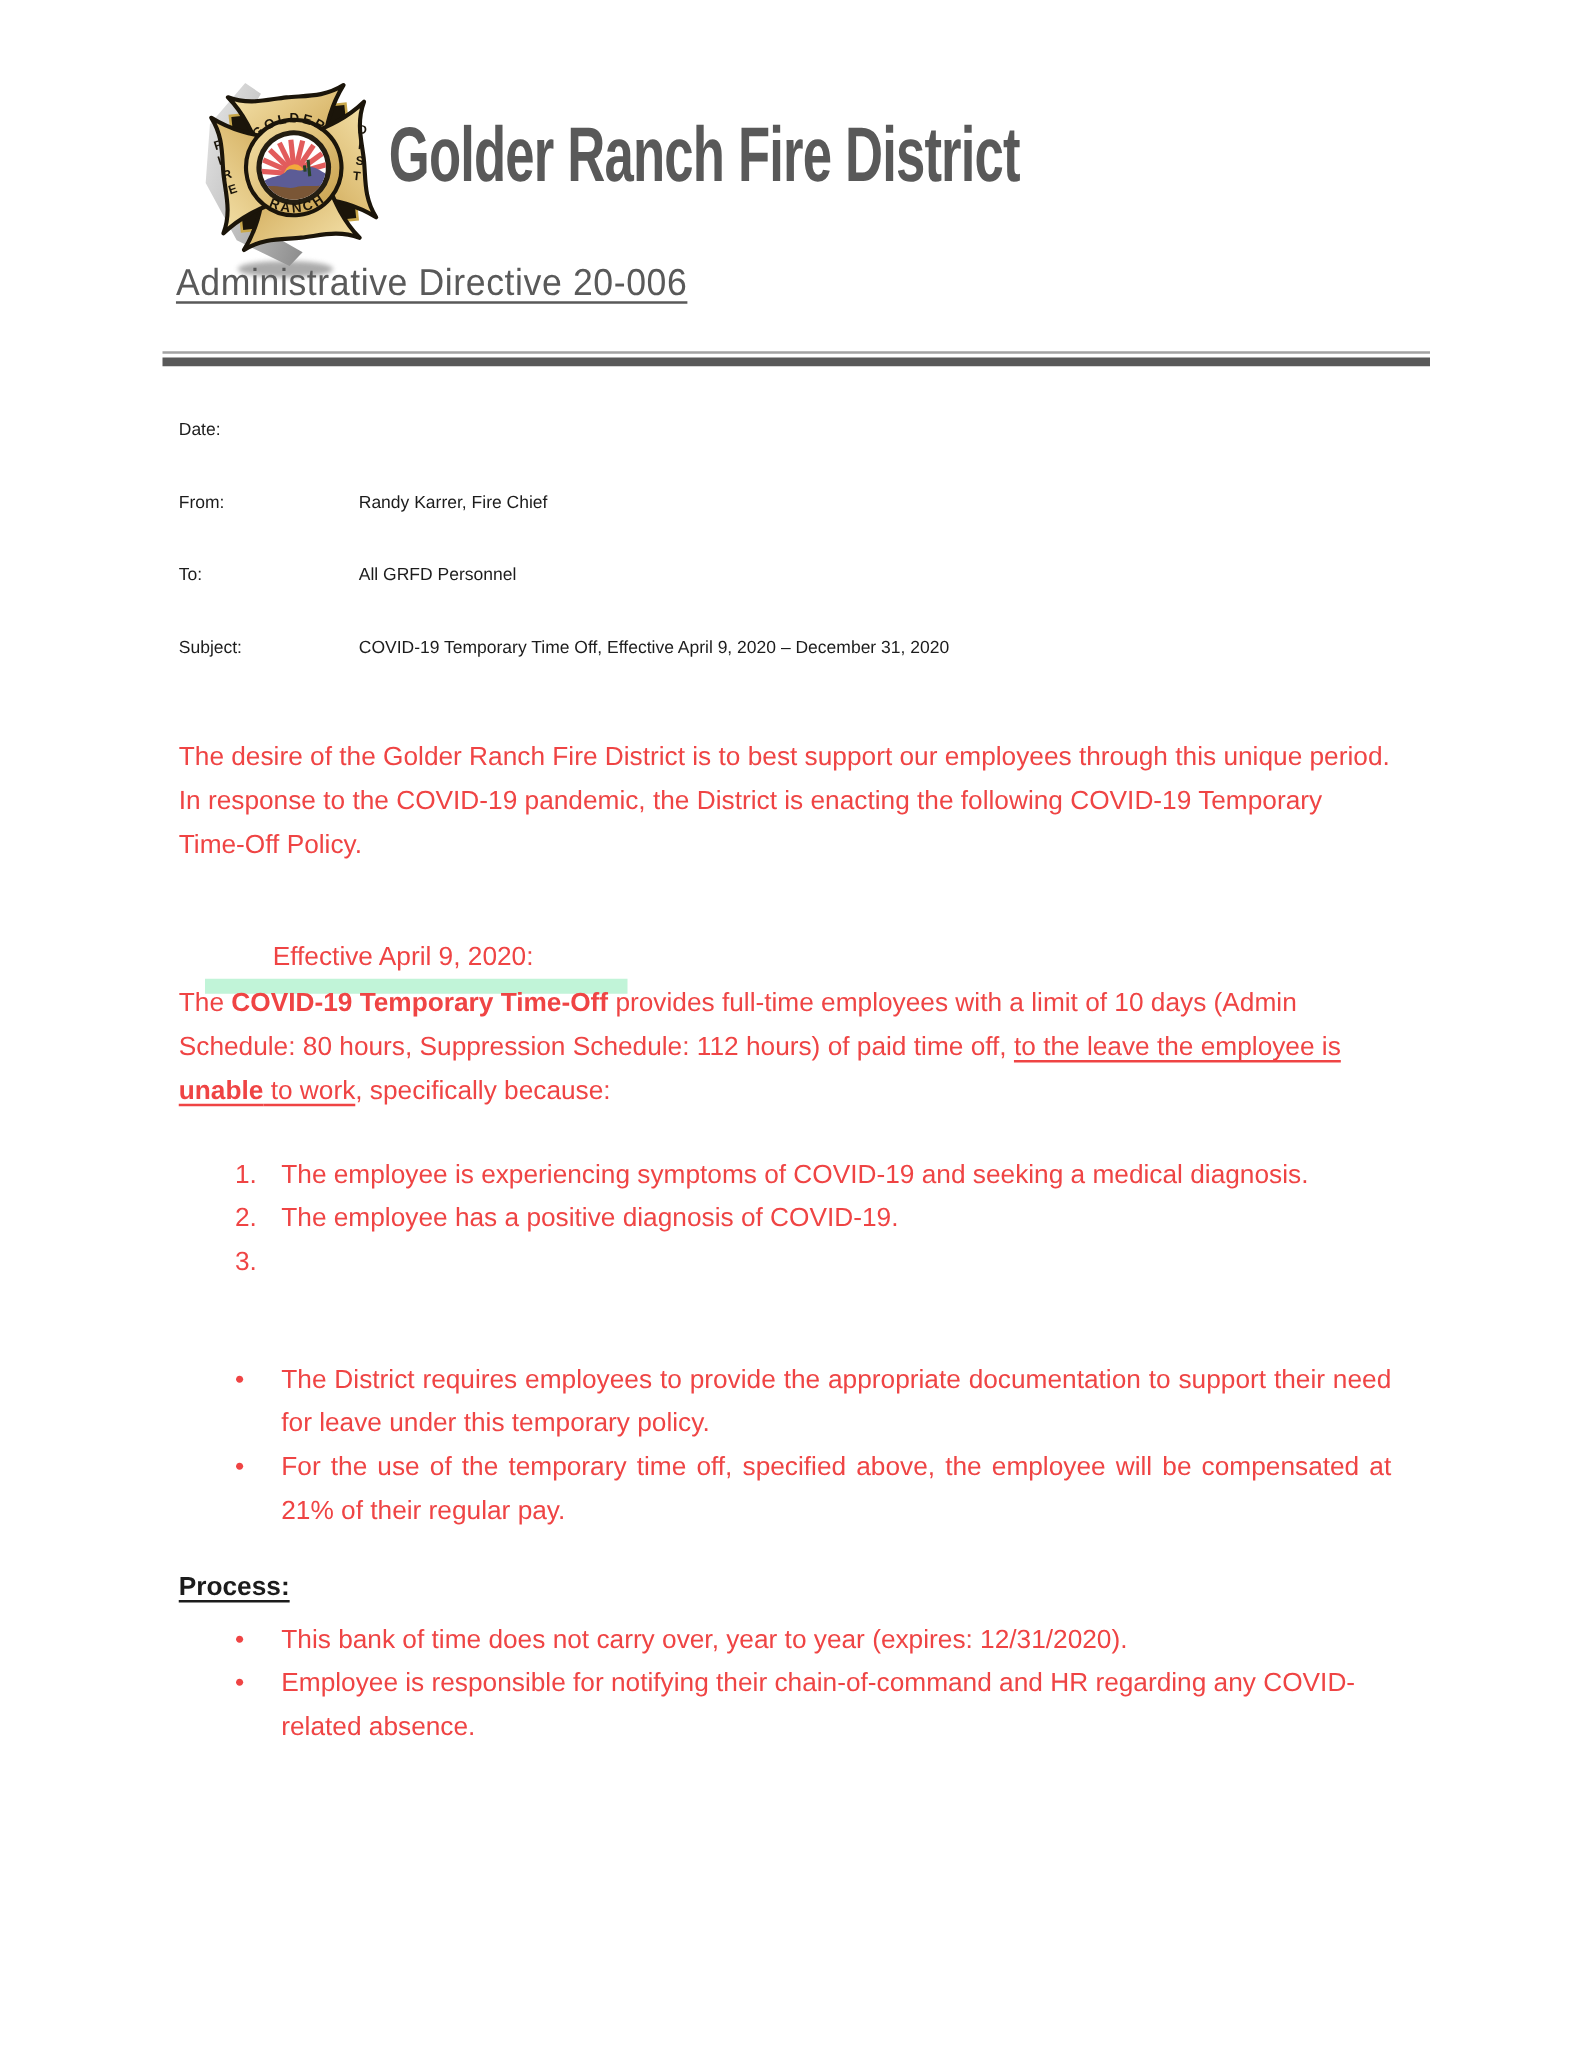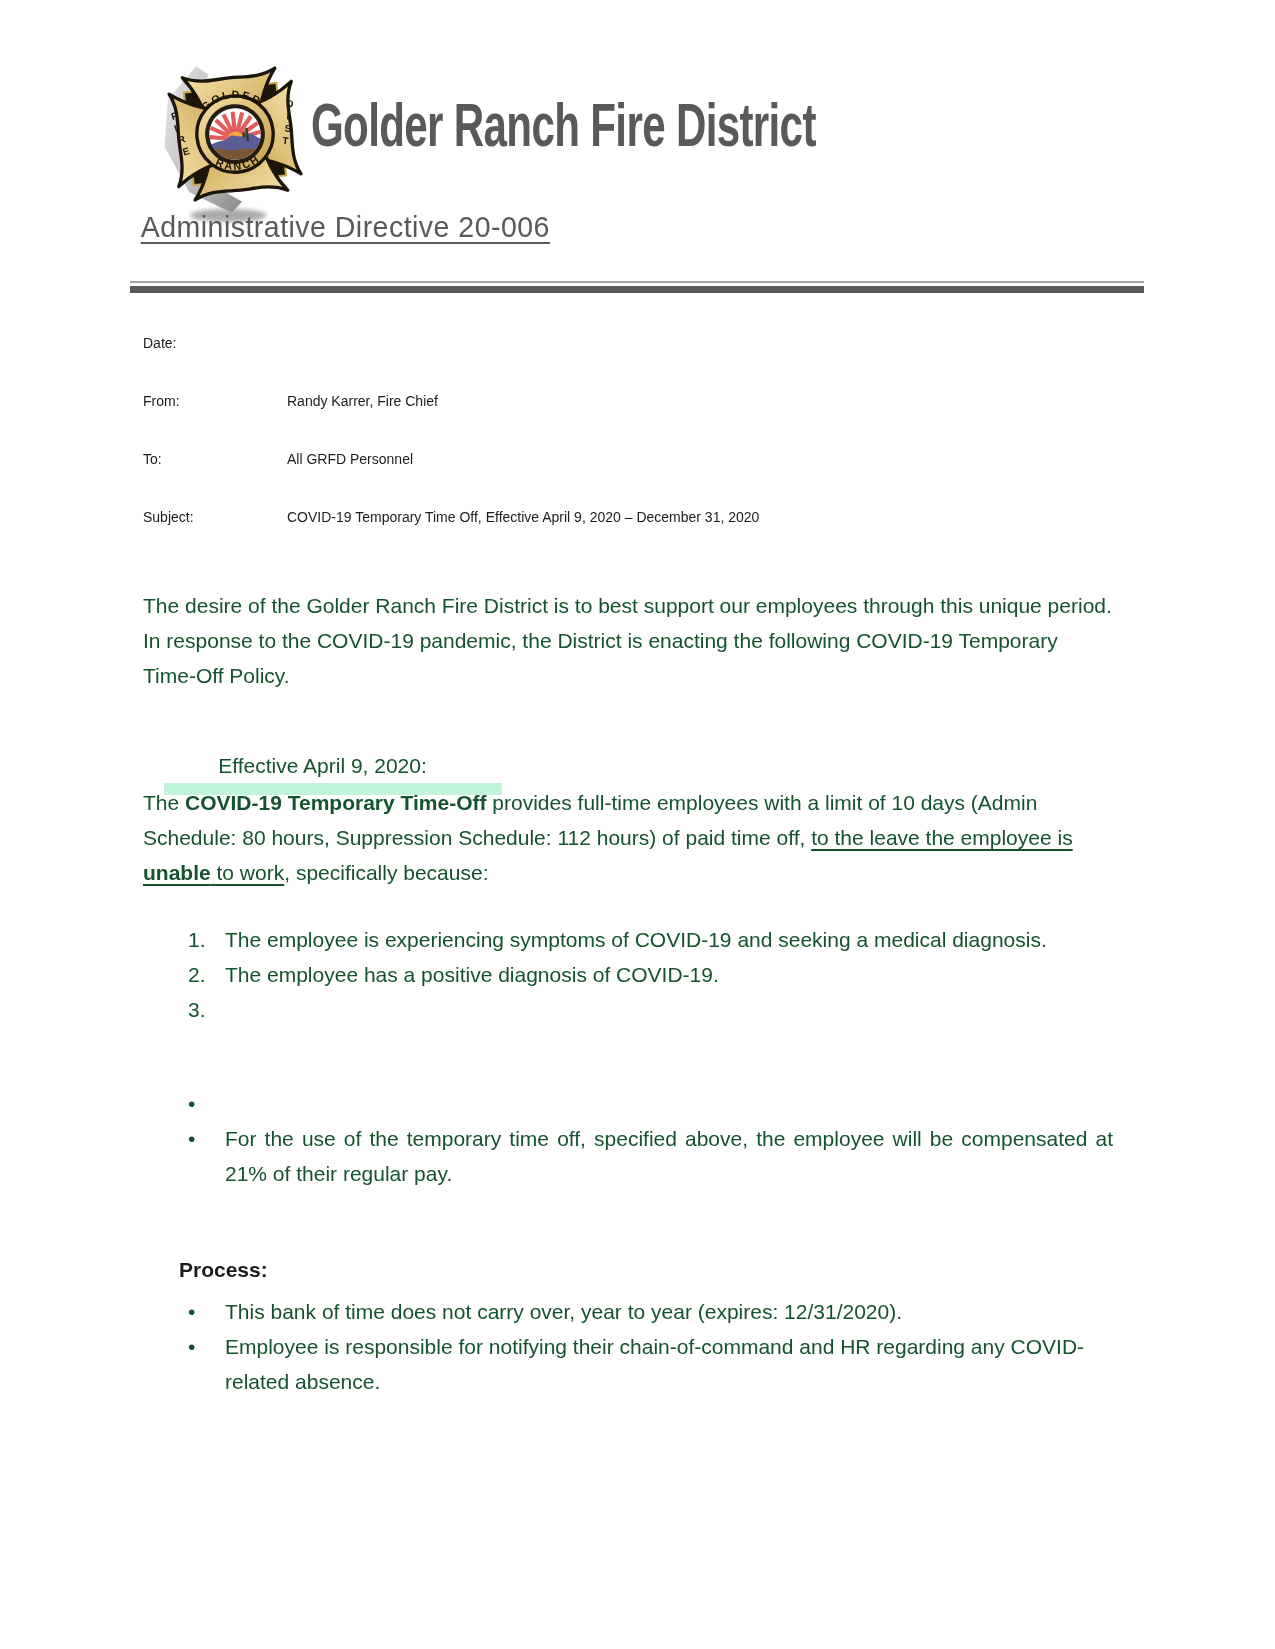--- a/index.html
+++ b/index.html
@@ -38,21 +38,21 @@
   .rule-thin  { height:2px; background:#a3a3a3; }
   .rule-thick { height:7px; background:#595959; margin-top:3px; }
 
   
   .memo { position:absolute; left:143px; top:331px; width:1000px; font-size:14px; }
   .memo-row { display:flex; margin-bottom:33px; line-height:25px; }
   .memo-label { width:144px; flex:0 0 144px; }
   .memo-value { flex:1; }
 
   
-  .bodytext { font-size:21px; line-height:35px; color:#14532d; }
+  .bodytext { font-size:21px; line-height:35px; color:#ef4444; }
 
   .intro { position:absolute; left:143px; top:588px; width:970px; }
 
   .effective-row {
     position:absolute; left:143px; top:748px; height:47px;
     display:flex; align-items:center;flex-direction:column;
   }
   .effective-label { white-space:nowrap; }
   .highlight-box {
     width:338px; height:47px; margin-left:21px;
@@ -61,21 +61,21 @@
 
   .policy { position:absolute; left:143px; top:785px; width:970px; }
   .b { font-weight:700; }
   .u { text-decoration:underline; text-decoration-thickness:1.5px; text-underline-offset:4px; }
 
   .numlist { position:absolute; left:143px; top:922px; width:1000px; }
   .bullets { position:absolute; left:143px; top:1086px; width:1000px; }
   .process-heading {
     position:absolute; left:143px; top:1258px;
     font-size:21px; font-weight:700;
-    text-decoration-thickness:2px; text-underline-offset:4px;margin-left:36px;
+    text-decoration:underline; text-decoration-thickness:2px; text-underline-offset:4px;
   }
   .process-bullets { position:absolute; left:143px; top:1294px; width:1000px; }
 
   .li { display:flex; }
   .li-marker { width:37px; flex:0 0 37px; margin-left:45px; }
   .li-text { width:888px; }
   .li-text.just { text-align:justify; }
 </style>
 </head>
 <body>
@@ -211,20 +211,21 @@
       <span class="li-text">The employee has a positive diagnosis of COVID-19.</span>
     </div>
     <div class="li">
       <span class="li-marker">3.</span>
     </div>
   </div>
 
   <div class="bullets bodytext">
     <div class="li">
       <span class="li-marker">•</span>
+      <span class="li-text just">The District requires employees to provide the appropriate documentation to support their need for leave under this temporary policy.</span>
     </div>
     <div class="li">
       <span class="li-marker">•</span>
       <span class="li-text just">For the use of the temporary time off, specified above, the employee will be compensated at 21% of their regular pay.</span>
     </div>
   </div>
 
   <div class="process-heading">Process:</div>
 
   <div class="process-bullets bodytext">

